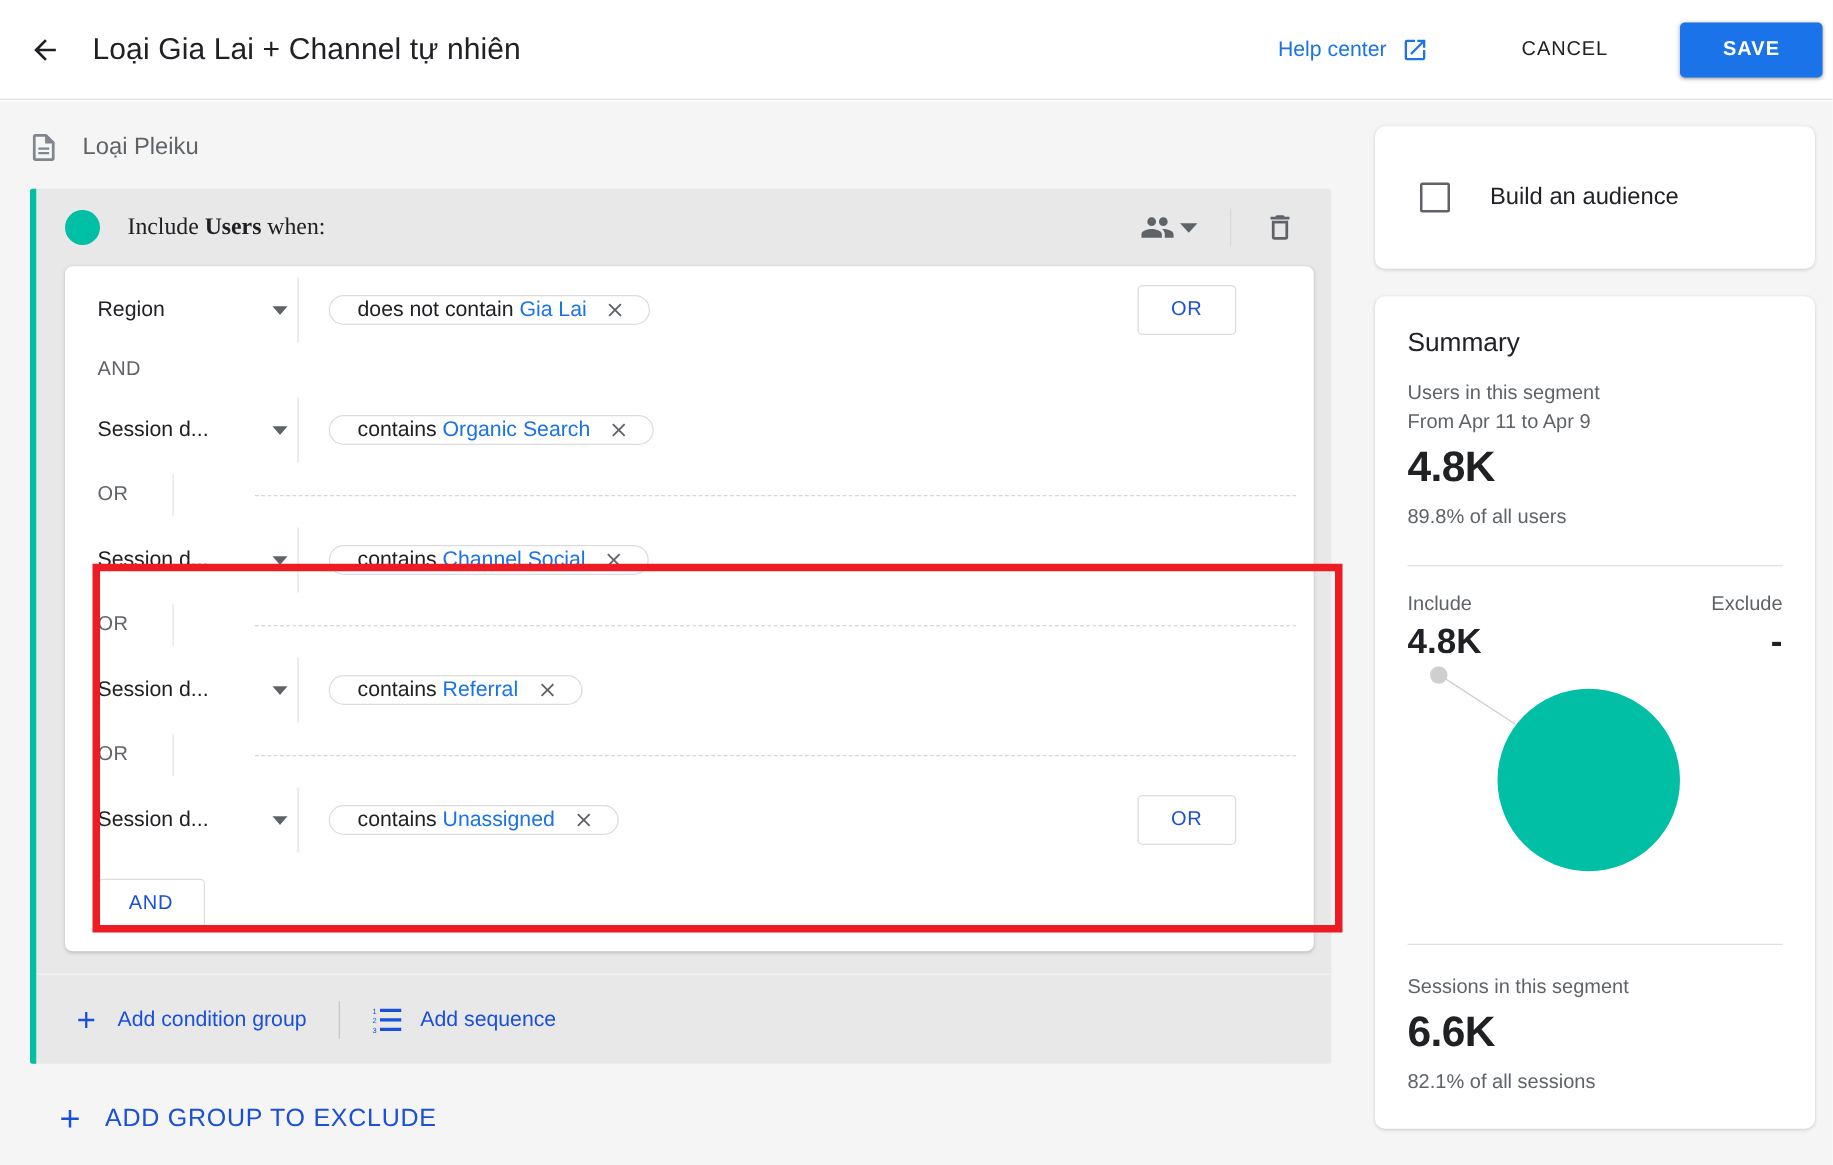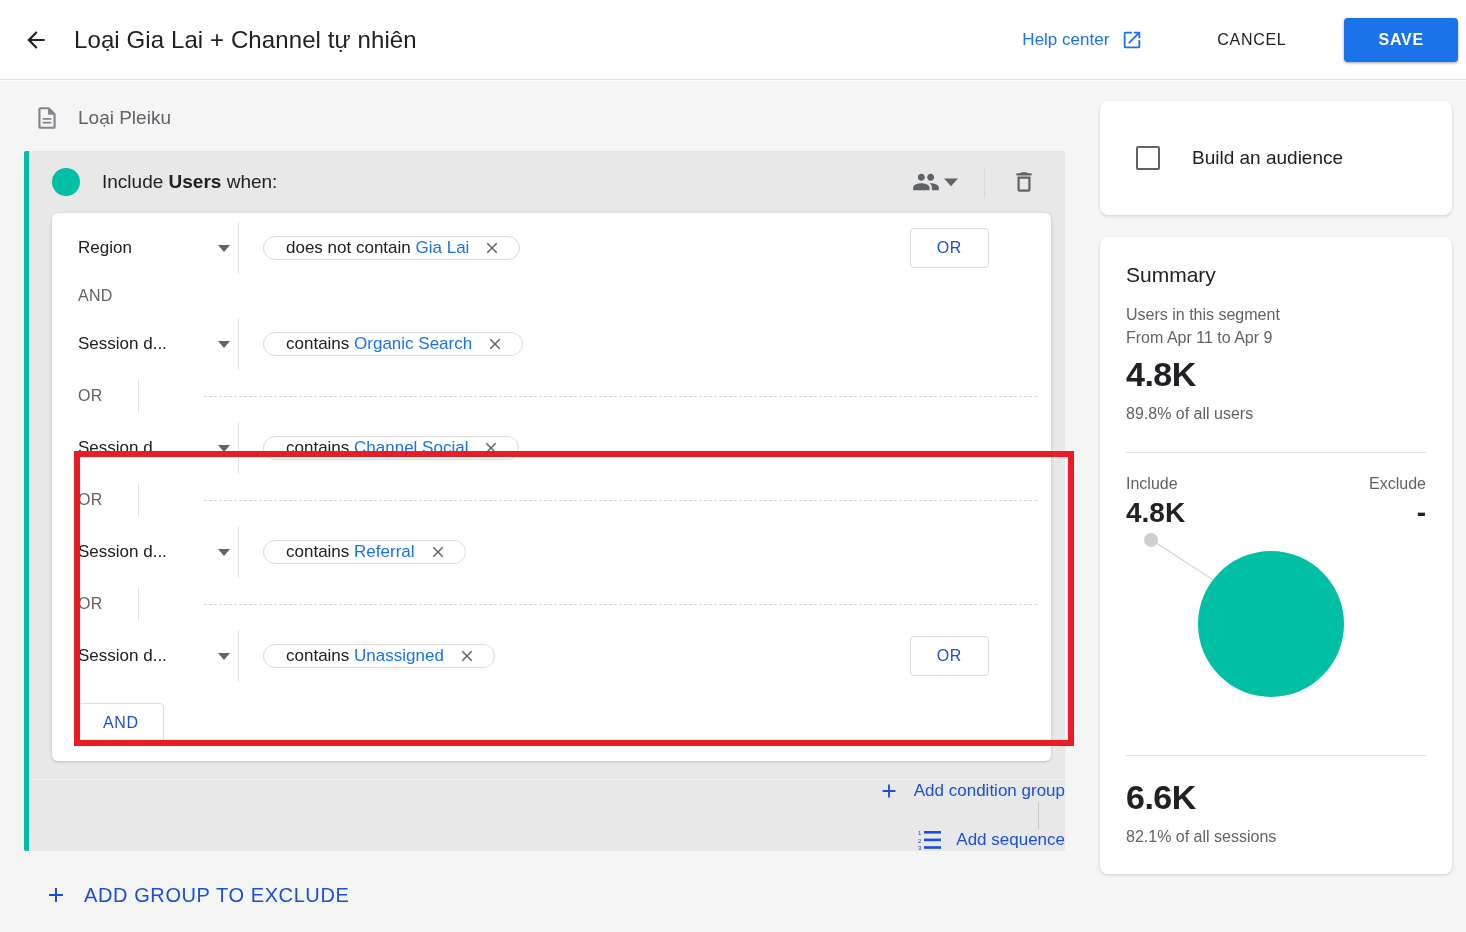--- a/index.html
+++ b/index.html
@@ -53,35 +53,35 @@
   #body-area {
     position: absolute; left: 0; top: 81px; width: 1466px; height: 851px;
     background: #f5f5f5;
   }
 
   
   #left-col { position: absolute; left: 0; top: 0; width: 1085px; height: 851px; }
 
   #segment-name-row {
     display: flex; align-items: center; gap: 18px;
-    padding: 24px 0 0 34px;
+    padding: 24px 0 0 22px;
   }
   #segment-name-text { font-size: 19px; color: #5f6368; }
 
   #builder-block {
     position: relative; margin: 20px 20px 0 24px;
     background: #e8e8e8; border-radius: 2px;
   }
   #teal-rail {
     position: absolute; left: 0; top: 0; bottom: 0; width: 5px;
     background: #00bfa5; border-radius: 2px 0 0 2px;
   }
 
   #include-header {
-    display: flex; align-items: center; height: 62px; padding: 0 24px 0 28px;
+    display: flex; align-items: center; height: 62px; padding: 0 24px 0 28px; font-family: Liberation Serif, serif;
   }
   #include-dot {
     width: 28px; height: 28px; border-radius: 50%; background: #00bfa5; flex: 0 0 auto;
   }
   #include-label {
     margin-left: 22px; font-size: 19px; color: #202124; font-weight: 400;
   }
   #include-label b { font-weight: 700; }
   #header-actions { margin-left: auto; display: flex; align-items: center; }
   .hdr-icon-btn {
@@ -153,22 +153,22 @@
     padding: 10px 24px; cursor: pointer; font-family: inherit;
   }
 
   
   #red-highlight {
     position: absolute; left: 50px; top: 300px; width: 1000px; height: 295px;
     border: 6px solid #ed1c24; pointer-events: none; z-index: 30;
   }
 
   #group-actions {
-    display: flex; align-items: flex-end; height: 72px;
-    border-top: 1px solid #f1f1f1; margin-top: 18px; padding-left: 34px; flex-direction: column;
+    display: flex; align-items: center; height: 72px;
+    border-top: 1px solid #f1f1f1; margin-top: 18px; padding-left: 34px;
   }
   .link-action {
     display: flex; align-items: center; gap: 14px;
     color: #1a4fd8; font-size: 17px; font-weight: 500; cursor: pointer;
   }
   .link-divider { width: 1px; height: 30px; background: #c6c6c6; margin: 0 26px; }
 
   #add-exclude-row {
     display: flex; align-items: center; gap: 16px;
     margin: 32px 0 0 44px; cursor: pointer; width: fit-content;
@@ -449,17 +449,18 @@
       </div>
 
       <div id="venn-wrap">
         <div id="venn-dot"></div>
         <div id="venn-line"></div>
         <div id="venn-circle"></div>
       </div>
 
       <div class="divline"></div>
 
+      <div class="muted">Sessions in this segment</div>
       <div class="bignum">6.6K</div>
       <div class="muted">82.1% of all sessions</div>
     </div>
   </div>
 </div>
 
 </body></html>

